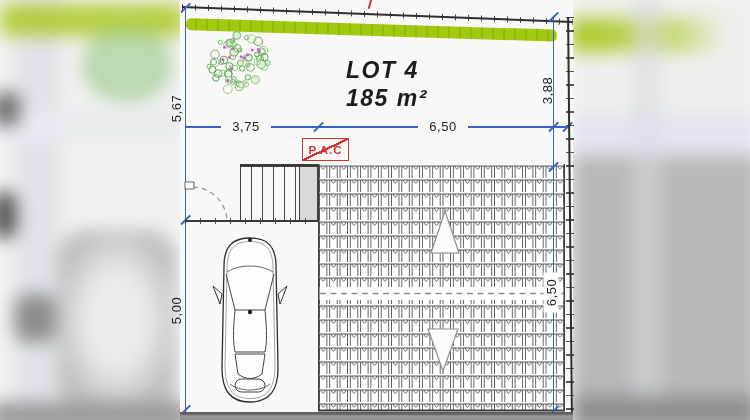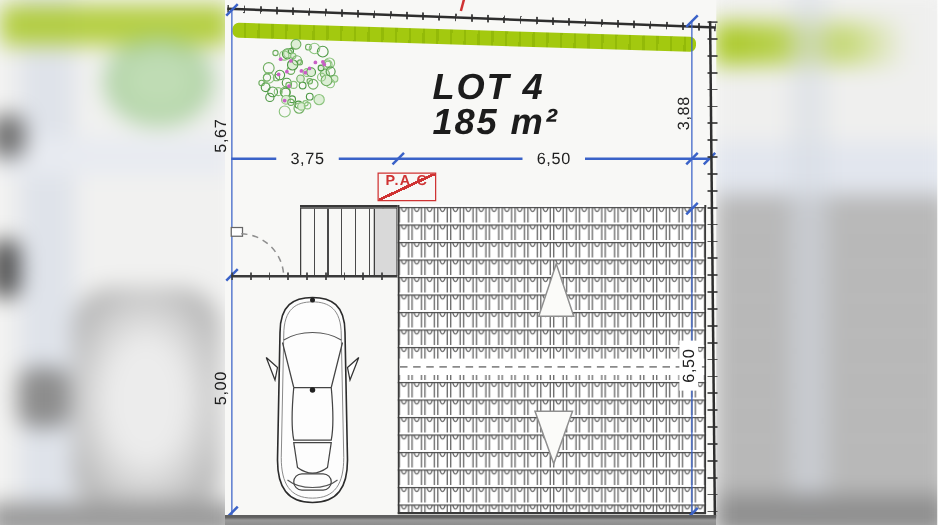--- a/index.html
+++ b/index.html
@@ -26,33 +26,33 @@
 
   
   .hedge{left:6px;top:18px;width:371px;height:11.5px;border-radius:5px;
      transform:rotate(1.8deg);transform-origin:left center;
      background:repeating-linear-gradient(90deg,var(--hedge-green,#a3c90f) 0 9px,#93ba08 9px 11px);}
 
   .red-mark{left:189px;top:-1px;width:2.2px;height:10px;background:var(--annotation-red,#cf3333);transform:rotate(15deg);}
 
   
   .lot-text{left:166px;top:56px;color:#1c1c1c;font-style:italic;font-weight:600;
-     font-size:29px;line-height:28px;letter-spacing:1.5px;white-space:nowrap;}
+     font-size:23px;line-height:28px;letter-spacing:1.5px;white-space:nowrap;}
 
   
   .dimline{background:var(--dimension-blue,#3a62c8);}
   .dtick{position:absolute;width:13px;height:1.7px;background:var(--dimension-blue,#3a62c8);transform:rotate(-45deg);}
   .dimlabel{position:absolute;font-size:13px;color:#1f1f1f;text-align:center;letter-spacing:.5px;}
   .vlabel{width:40px;transform:rotate(-90deg);}
   .hlabel{width:50px;background:#f8f8f6;}
 
   
   .pac{left:122px;top:138px;width:45px;height:21px;border:1.5px solid var(--annotation-red,#cf3333);
      color:var(--annotation-red,#cf3333);font-size:11.5px;font-weight:bold;letter-spacing:1px;
-     display:flex;justify-content:center;
+     display:flex;align-items:center;justify-content:center;
      background:linear-gradient(to bottom right,transparent 47%,var(--annotation-red,#cf3333) 47% 53%,transparent 53%);}
 
   
   .fascia{left:60px;top:163.5px;width:325px;height:2.6px;background:#383838;}
   .carport{left:60px;top:166px;width:78px;height:55px;border:1.2px solid #3f3f3f;box-sizing:border-box;
      background:repeating-linear-gradient(90deg,transparent 0 9.9px,#4a4a4a 9.9px 11px);}
   .carport .greybay{position:absolute;right:0;top:0;width:18px;height:100%;background:#d9d9d9;border-left:1.2px solid #3f3f3f;box-sizing:border-box;}
 
   
   .groundline{left:5px;top:220px;width:133px;height:1.5px;background:#3a3a3a;}

